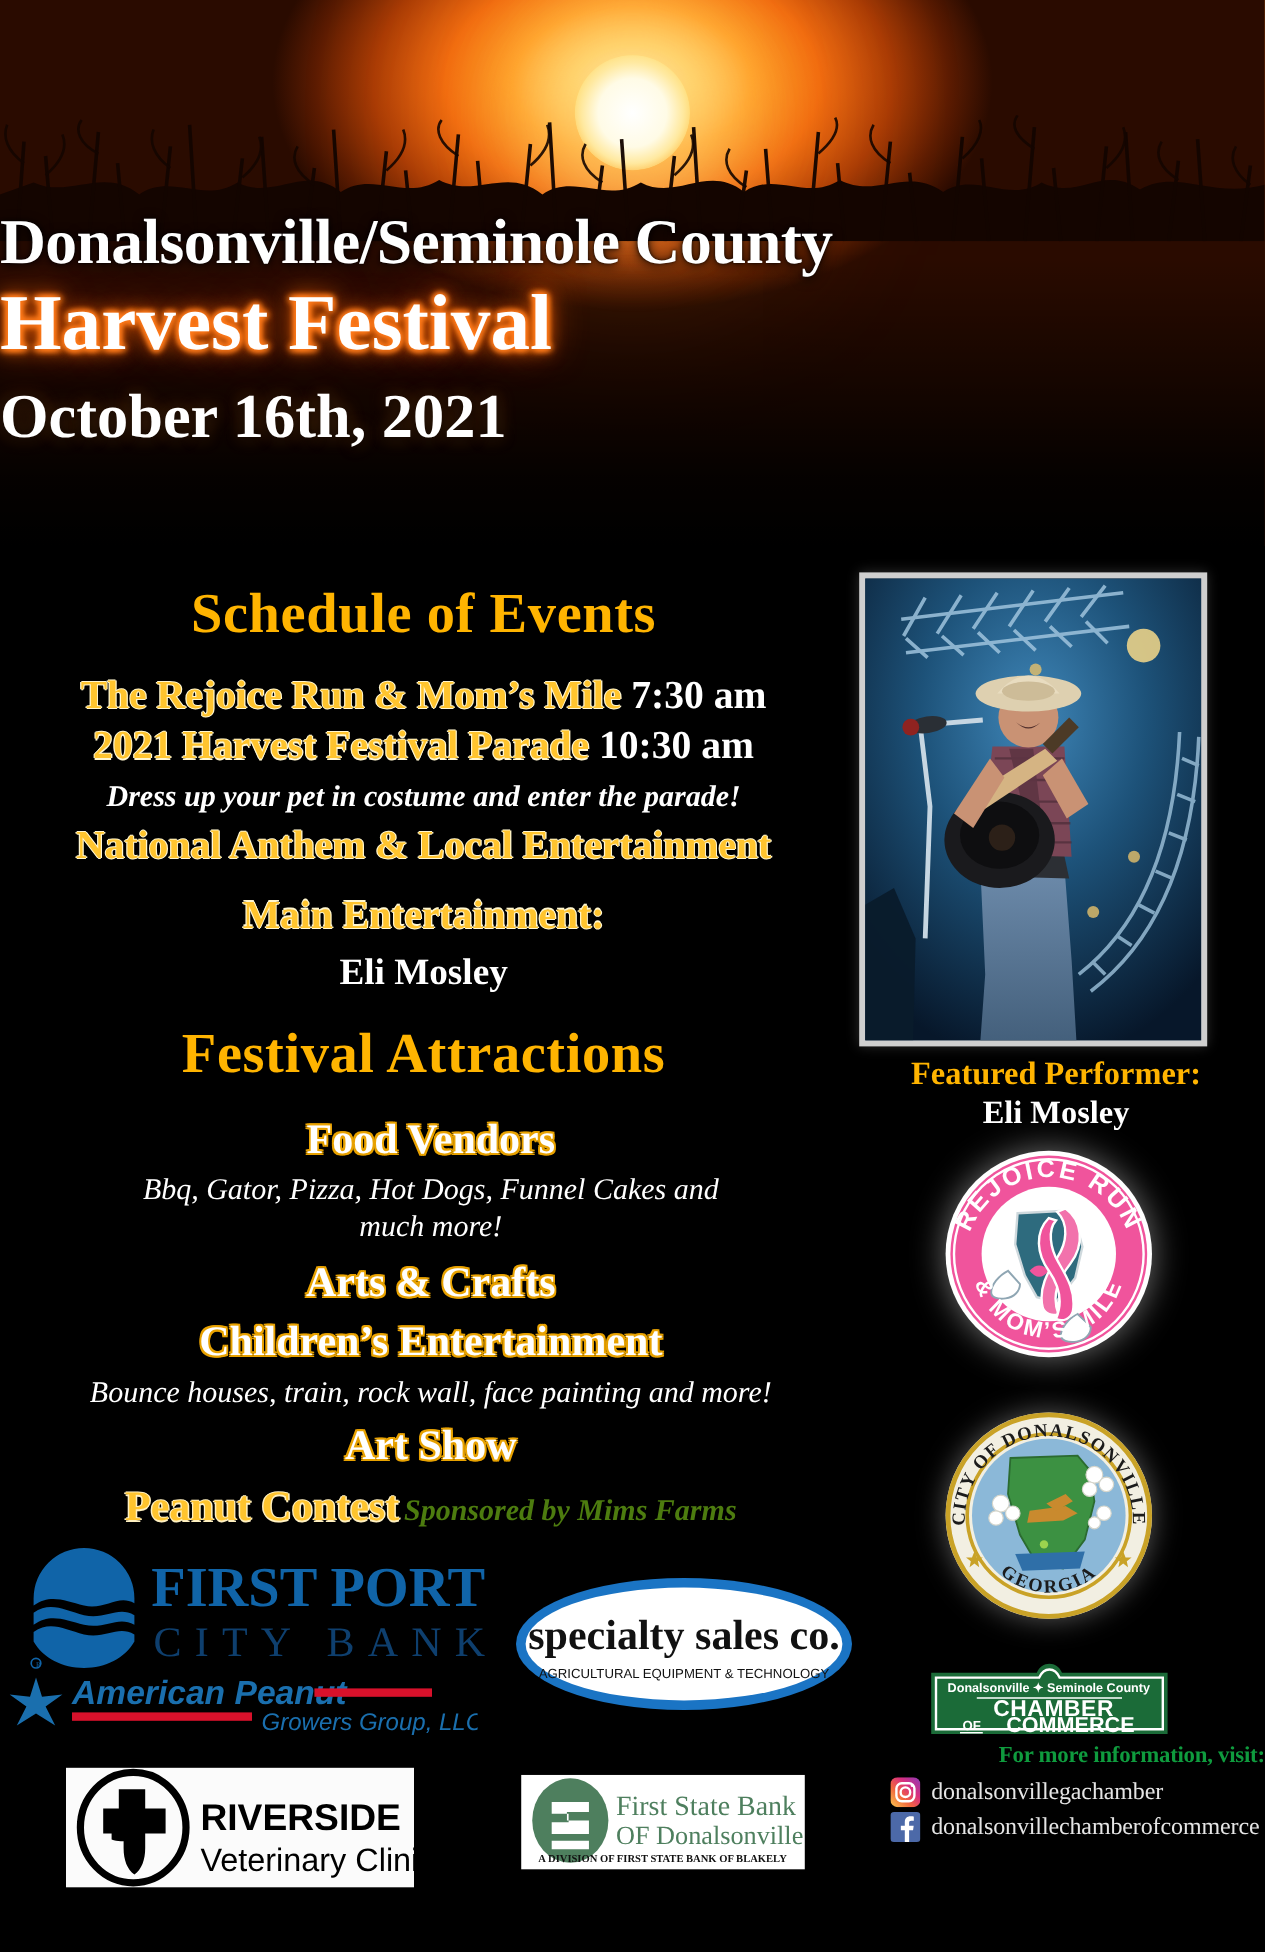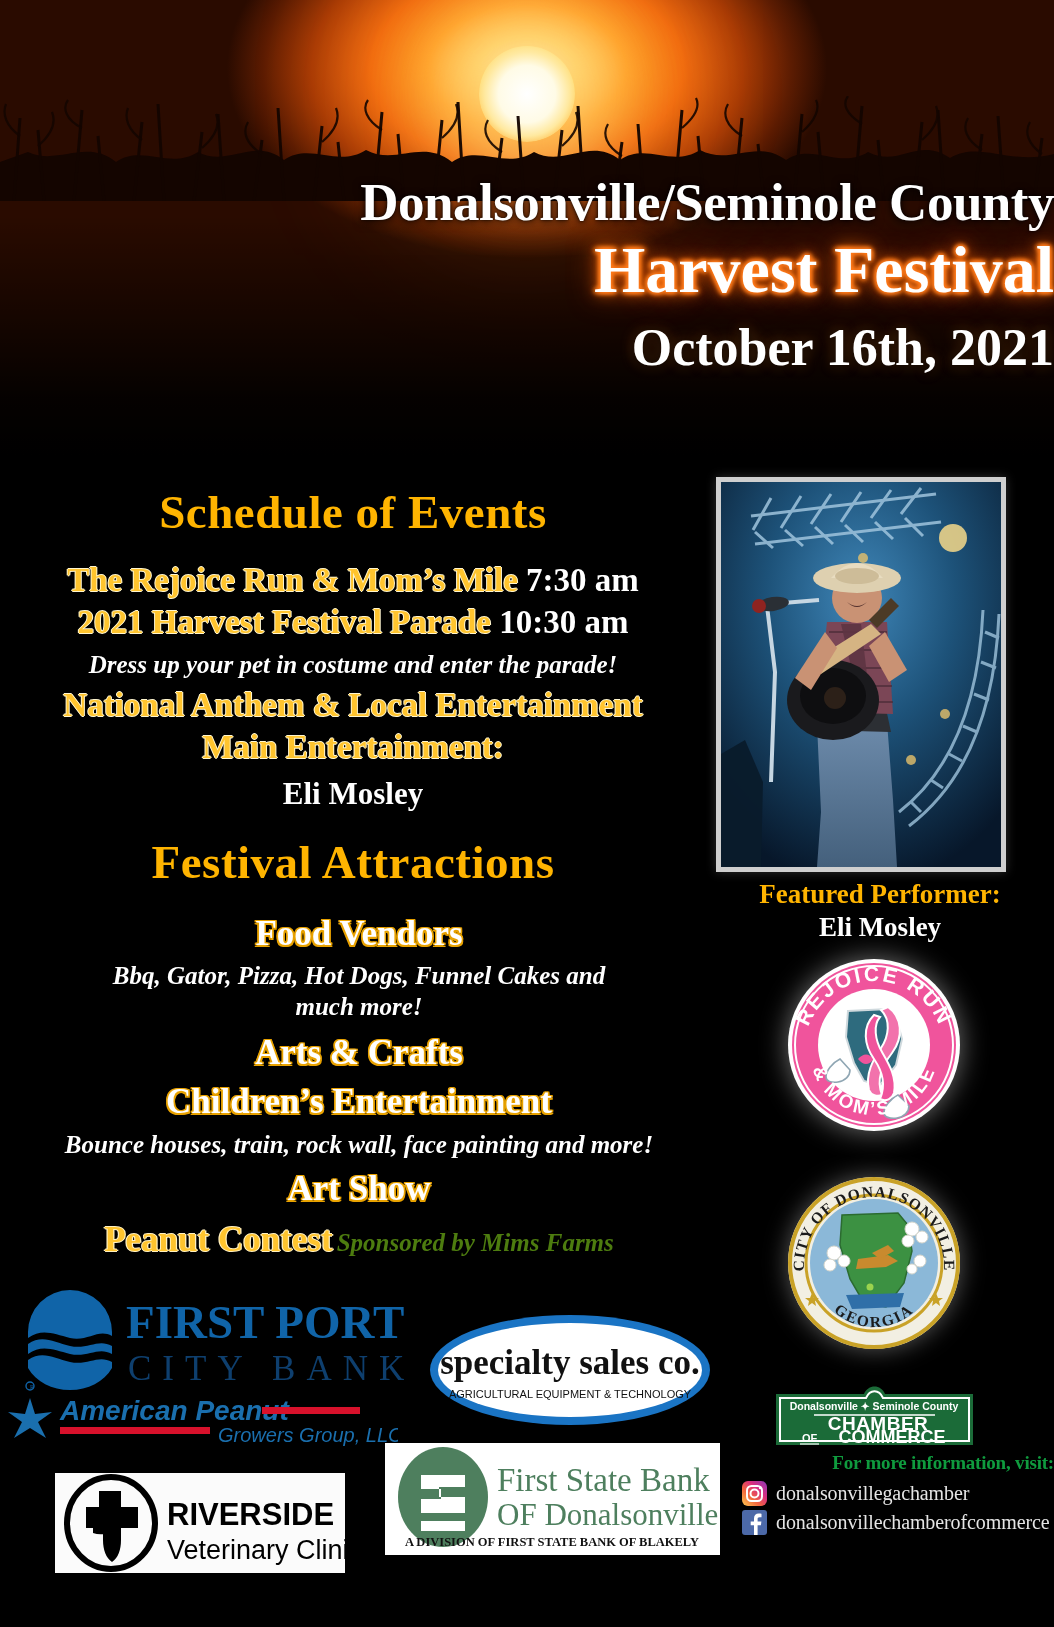--- a/index.html
+++ b/index.html
@@ -24,21 +24,21 @@
     background:radial-gradient(circle, #ffffff 0%, #fffbe6 42%, #ffe9a0 62%, rgba(255,214,90,0.55) 80%, rgba(255,170,40,0) 100%);
     box-shadow:0 0 70px 38px rgba(255,225,140,0.55), 0 0 150px 80px rgba(255,150,30,0.30);
   }
   .hero-fade {
     position:absolute; left:0; bottom:0; width:100%; height:240px;
     background:linear-gradient(180deg, rgba(0,0,0,0) 0%, rgba(0,0,0,0.45) 40%, rgba(0,0,0,0.88) 76%, #000 100%);
   }
   
   .corn { position:absolute; left:0; top:96px; width:1054px; height:105px; }
 
-  .hero-text { position:absolute; left:0; top:0; width:100%; z-index:5; text-align:right; }
+  .hero-text { position:absolute; left:0; top:0; width:100%; z-index:5; text-align:left; }
   .title-line1 {
     margin-top:172px;
     font-size:53px; font-weight:bold; color:#ffffff; letter-spacing:-0.5px;
     text-shadow:0 2px 10px rgba(0,0,0,0.85), 0 0 3px rgba(0,0,0,0.9);
   }
   .title-line2 {
     margin-top:0;
     font-size:66px; font-weight:bold; color:#ffffff;
     text-shadow:
       2px 0 5px #ff7a1a, -2px 0 5px #ff7a1a, 0 2px 5px #ff7a1a, 0 -2px 5px #ff7a1a,
@@ -74,21 +74,21 @@
   .sched-plain { text-align:center; font-size:33px; font-weight:bold; color:#ffffff; line-height:1.18; }
 
   
   .attr-head {
     text-align:center; font-size:35px; font-weight:bold; color:#ffffff;
     text-shadow:
       1.5px 0 0 #E8A200, -1.5px 0 0 #E8A200, 0 1.5px 0 #E8A200, 0 -1.5px 0 #E8A200,
       1.5px 1.5px 0 #E8A200, -1.5px -1.5px 0 #E8A200, 1.5px -1.5px 0 #E8A200, -1.5px 1.5px 0 #E8A200;
     line-height:1.22;
   }
-  .attr-note { text-align:center; font-size:25px; font-style:italic; font-weight:bold; color:#ffffff; line-height:1.22; }
+  .attr-note { text-align:center; font-size:25px; font-style:italic; font-weight:normal; color:#ffffff; line-height:1.22; }
   .recipe-row { text-align:center; line-height:1.2; }
   .recipe-main {
     font-size:35px; font-weight:bold; color:#FFC42E;
     text-shadow:1.2px 0 0 #fff0c0, -1.2px 0 0 #fff0c0, 0 1.2px 0 #fff0c0, 0 -1.2px 0 #fff0c0;
   }
   .recipe-sub { font-size:25px; font-style:italic; font-weight:bold; color:#4d7c0f; }
 
   
   .performer-frame {
     position:absolute; left:10px; top:22px; width:290px; height:395px;
@@ -119,21 +119,21 @@
   .social-icon { width:25px; height:25px; flex:0 0 25px; margin-right:9px; }
   .social-handle { font-size:20px; color:#e5e5e5; letter-spacing:-0.1px; white-space:nowrap; }
 
   
   .sponsors { position:absolute; left:0; top:0; width:706px; height:1172px; pointer-events:none; }
   .sp { position:absolute; }
   .fpcb  { left:18px;  top:825px;  width:398px; height:112px; }
   .spec  { left:428px; top:855px;  width:285px; height:120px; }
   .apgg  { left:8px;   top:935px;  width:390px; height:62px;  }
   .rvc   { left:55px;  top:1018px; width:290px; height:100px; }
-  .fsb   { left:385px; top:988px; width:335px; height:112px;text-decoration:underline; }
+  .fsb   { left:385px; top:1024px; width:335px; height:79px;text-decoration:underline; }
   .logo-box { width:100%; height:100%; }
 </style>
 </head>
 <body>
 
 <div class="hero">
   <div class="sun"></div>
 
   <svg class="corn" viewBox="0 0 1054 105" preserveAspectRatio="none">
     <g fill="#140500">
@@ -168,21 +168,21 @@
         <span class="ev-time">7:30 am</span>
       </div>
       <div class="sched-line" style="margin-top:4px;">
         <span class="ev-name">2021 Harvest Festival Parade</span>
         <span class="ev-time">10:30 am</span>
       </div>
       <div class="sched-note" style="margin-top:8px;">Dress up your pet in costume and enter the parade!</div>
       <div class="sched-line" style="margin-top:6px;">
         <span class="ev-name">National Anthem &amp; Local Entertainment</span>
       </div>
-      <div class="sched-line" style="margin-top:4px;">
+      <div class="sched-line" style="margin-top:20px;">
         <span class="ev-name">Main Entertainment:</span>
       </div>
       <div class="sched-plain" style="margin-top:10px;font-size:31px;">Eli Mosley</div>
     </div>
 
     <div class="gold-head h-attract">Festival Attractions</div>
 
     <div style="margin-top:24px;padding-left:12px;">
       <div class="attr-head">Food Vendors</div>
       <div class="attr-note" style="margin-top:6px;">Bbq, Gator, Pizza, Hot Dogs, Funnel Cakes and</div>

